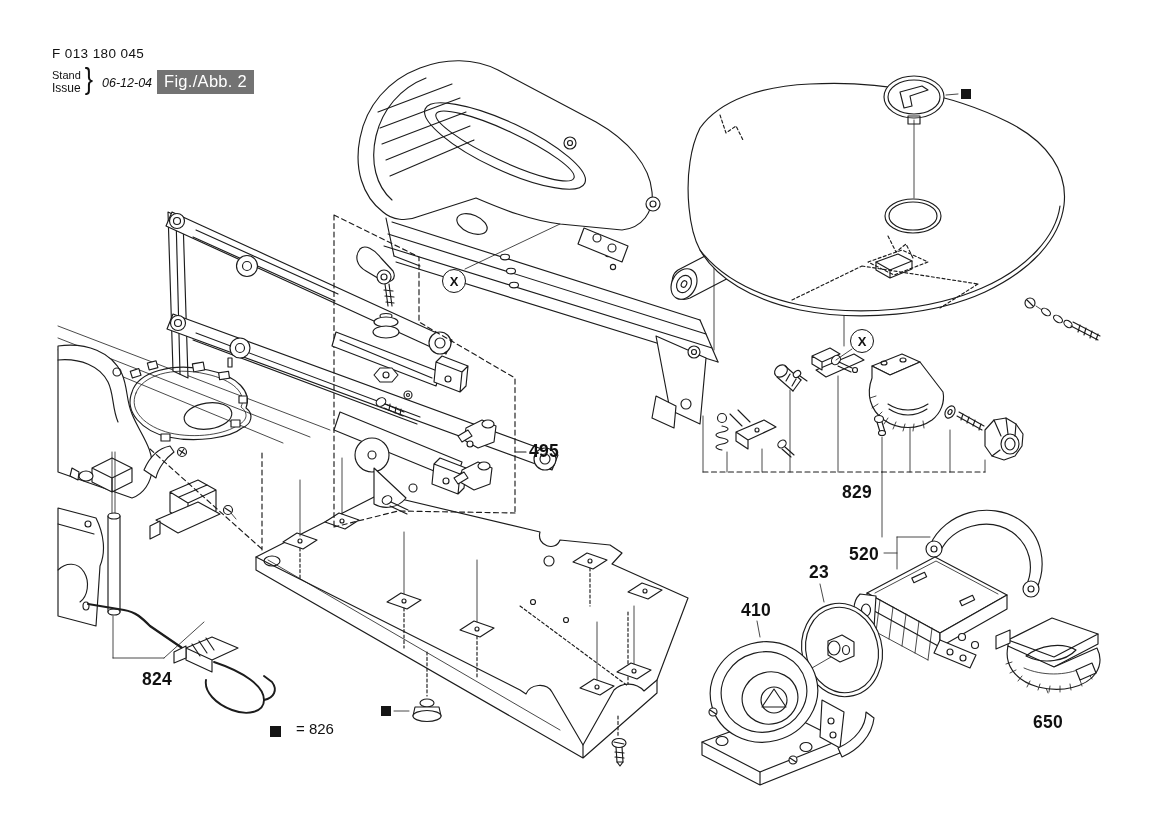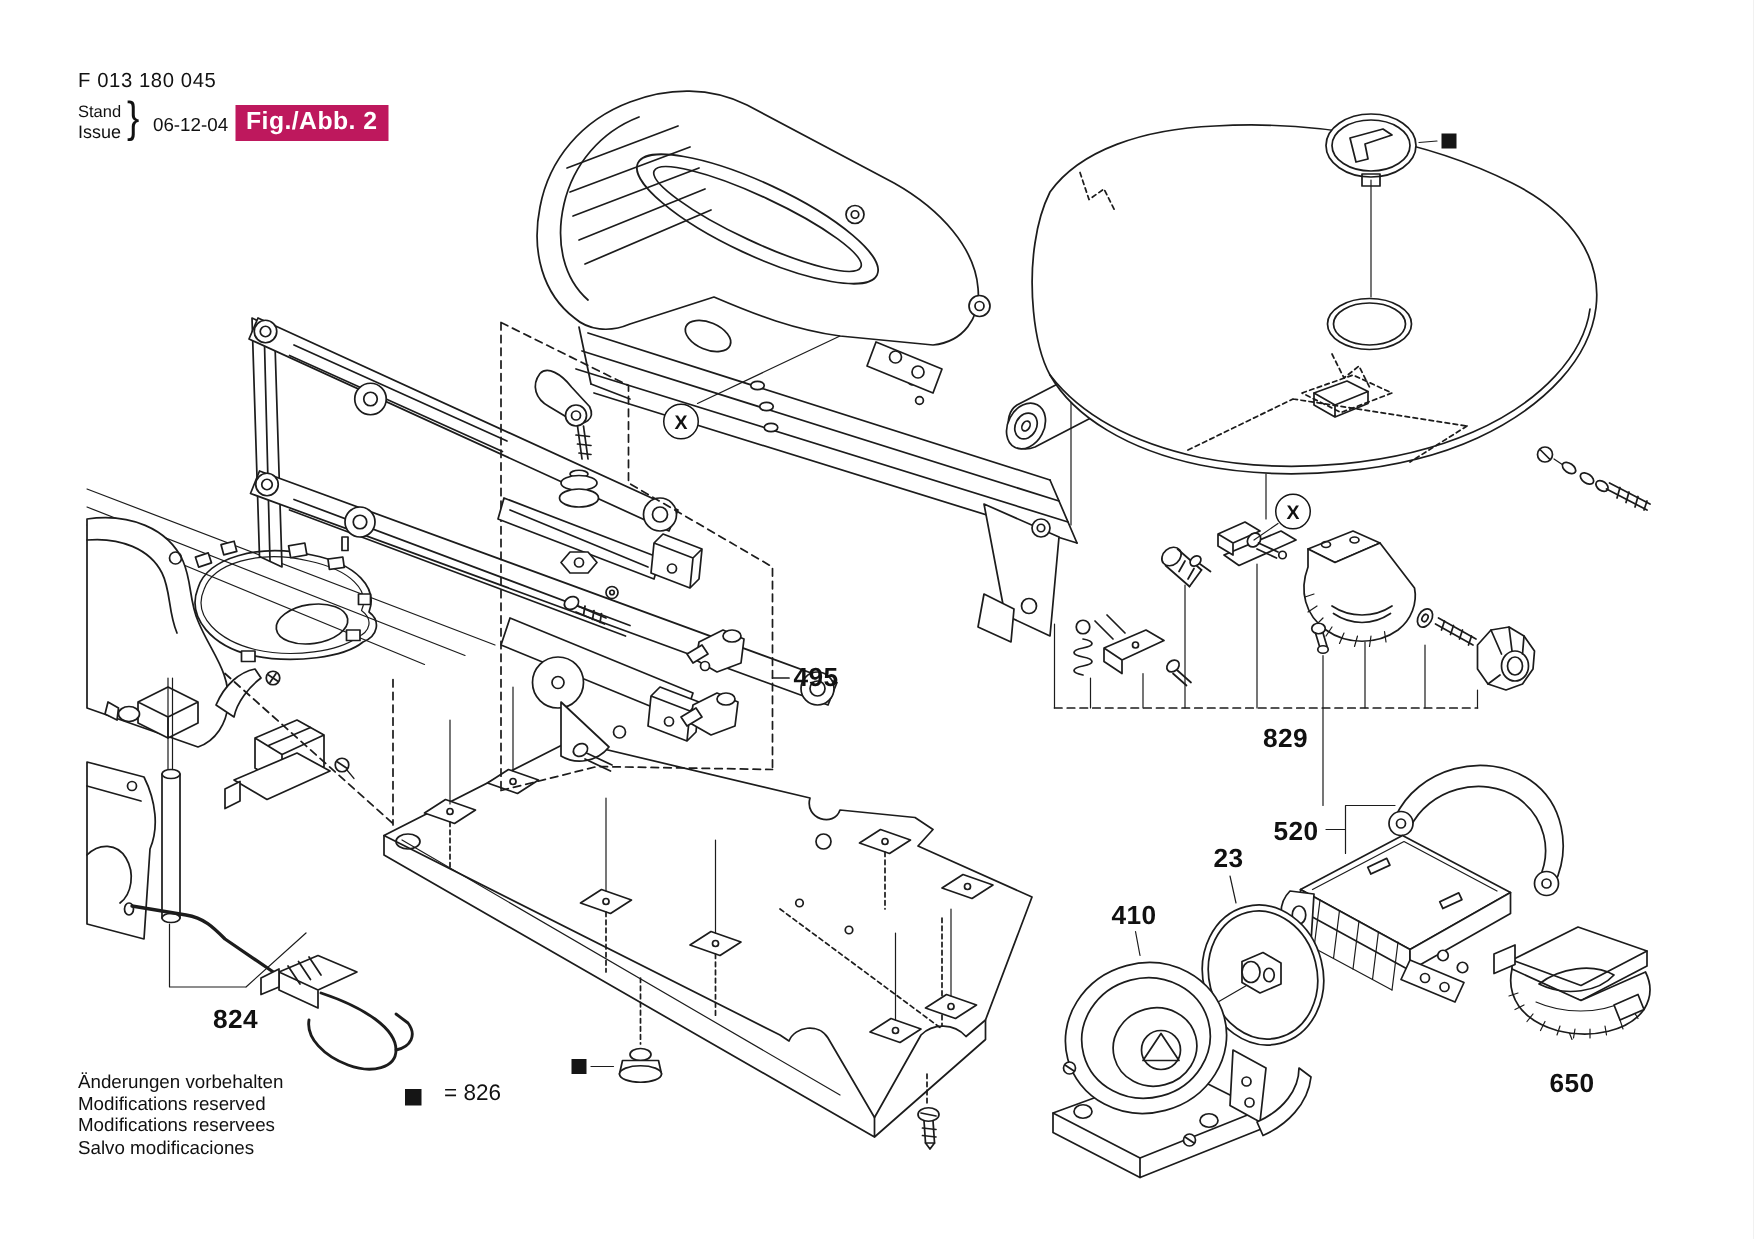--- a/index.html
+++ b/index.html
@@ -10,22 +10,22 @@
   svg .wf{fill:#ffffff;}
   svg .dash{stroke-dasharray:5 3.5;}
   svg .dsh2{stroke-dasharray:3 2.4;}
   svg .thin{stroke-width:.8;}
   svg .wire{stroke-width:2；}
   .ov{position:absolute;white-space:nowrap;}
   .doc-number{left:52px;top:46px;font-size:13.5px;letter-spacing:.4px;}
   .stand{left:52px;top:69px;font-size:11px;}
   .issue{left:52px;top:81px;font-size:12px;}
   .brace{left:84px;top:63px;font-size:29px;font-weight:400;transform:scaleX(.85);}
-  .issue-date{left:102px;top:76px;font-size:12.5px;}
-  .figbox{left:157px;top:70px;background:#be185d;color:#fff;font-weight:700;font-size:16.5px;
+  .issue-date{left:102px;top:76px;font-size:12.5px;font-style:italic;}
+  .figbox{left:157px;top:70px;background:#737373;color:#fff;font-weight:400;font-size:16.5px;
           padding:2px 7px 3px;letter-spacing:.3px;}
   .callout{font-weight:700;font-size:17.5px;letter-spacing:.3px;}
   .xmark{width:22px;height:22px;border:1.9px solid #151515;border-radius:50%;background:#fff;
          display:flex;align-items:center;justify-content:center;font-weight:700;font-size:13px;}
   .sq{background:#151515;}
   .legend-text{left:296px;top:720px;font-weight:400;font-size:15px;}
   .footer{left:52px;top:714px;font-size:12.5px;line-height:14.6px;}
 </style>
 </head>
 <body>
@@ -491,20 +491,14 @@
 <div class="ov callout" style="left:1033px;top:712px">650</div>
 
 <div class="ov xmark" style="left:442px;top:269px">X</div>
 <div class="ov xmark" style="left:850px;top:329px">X</div>
 
 <div class="ov sq" style="left:961px;top:89px;width:10px;height:10px"></div>
 <div class="ov sq" style="left:381px;top:706px;width:10px;height:10px"></div>
 <div class="ov sq" style="left:270px;top:726px;width:11px;height:11px"></div>
 <div class="ov legend-text">= 826</div>
 
-<div class="ov footer">
-  <div>Änderungen vorbehalten</div>
-  <div>Modifications reserved</div>
-  <div>Modifications reservees</div>
-  <div>Salvo modificaciones</div>
+
 </div>
 
-</div>
-
 </body></html>

